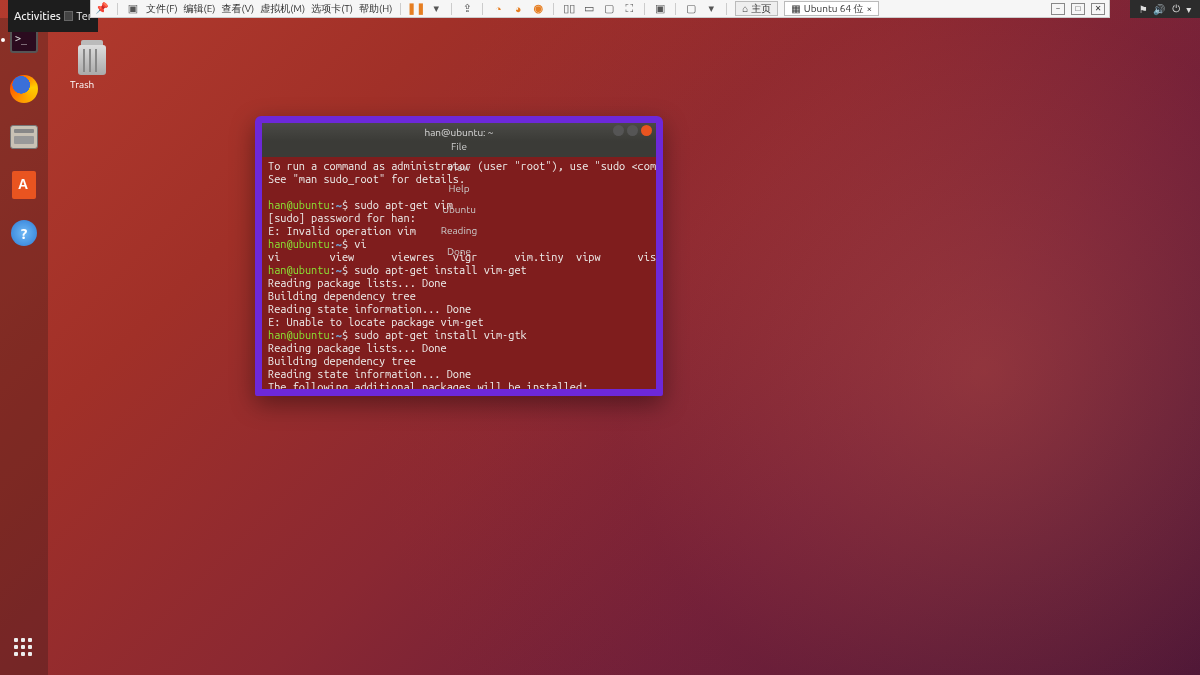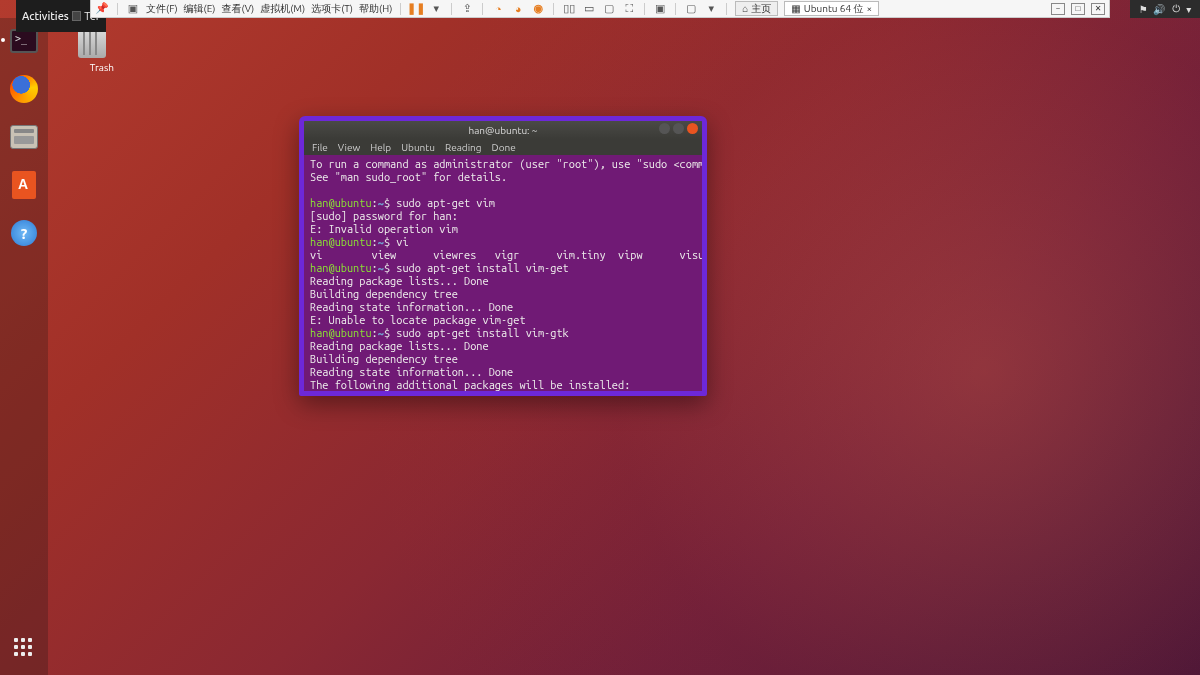--- a/index.html
+++ b/index.html
@@ -31,62 +31,62 @@
   .vm-toolbar .winbtn { width: 14px; height: 12px; border: 1px solid #888; font-size: 8px; display:flex; align-items:center; justify-content:center; }
 
   
   .host-status {
     position: absolute; top: 0; right: 0; height: 18px; width: 70px;
     background: #2c2c2c; color: #ddd; display: flex; align-items: center; justify-content: center; gap: 6px; font-size: 10px; z-index: 50;
   }
 
   
   .ubuntu-topbar {
-    position: absolute; top: 0; left: 16px; width: 90px; height: 18px;
+    position: absolute; top: 0; left: 8px; width: 90px; height: 18px;
     background: #1d1d1d; color: #eee; display: flex; align-items: center; font-size: 11px; padding: 16px 6px; z-index: 50; gap: 3px;
   }
   .ubuntu-topbar .act { font-weight: 500; }
   .ubuntu-topbar .appico { width: 10px; height: 10px; background: #444; border: 1px solid #666;}
 
   
   .dock {
     position: absolute; left: 0; top: 18px; bottom: 0; width: 48px;
     background: rgba(20,20,20,0.25);
     display: flex; flex-direction: column; align-items: center; padding-top: 6px; gap: 14px;
     z-index: 30;
   }
   .dock .slot { width: 34px; height: 34px; border-radius: 6px; display:flex; align-items:center; justify-content:center; position: relative;}
   .dock .slot.running::before { content:""; position:absolute; left:-6px; top:14px; width:4px; height:4px; background:#fff; border-radius:50%; }
   .dock .apps-btn { position: absolute; bottom: 10px; left: 7px; width: 34px; height: 34px; display:flex; align-items:center; justify-content:center;}
   .grid9 { width: 20px; height: 20px; display:grid; grid-template-columns:repeat(3,4px); grid-template-rows:repeat(3,4px); gap:3px;}
   .grid9 span { background:#eee; border-radius:1px;}
 
   
   .trash {
-    position: absolute; left: 70px; top: 28px; width: 44px; text-align:right; color:#fff; font-size:10px; z-index:20;
+    position: absolute; left: 70px; top: 45px; width: 44px; text-align:left; color:#fff; font-size:10px; z-index:20;
   }
   .trash .bin { width: 28px; height: 30px; margin: 0 auto 4px; background: linear-gradient(#ddd,#aaa); border-radius: 3px; position: relative; }
   .trash .bin::before { content:""; position:absolute; top:-5px; left:3px; right:3px; height:5px; background:#bbb; border-radius:2px 2px 0 0;}
   .trash .bin::after { content:""; position:absolute; top:4px; bottom:3px; left:5px; width:2px; background:#888; box-shadow: 6px 0 #888, 12px 0 #888;}
 
   
   .termwin {
     position: absolute; left: 255px; top: 116px; width: 408px; height: 280px;
-    background: #701a75; border: 5px solid #6d28d9; border-radius: 6px 6px 2px 2px; overflow: hidden;
-    box-shadow: 0 8px 24px rgba(0,0,0,0.4); z-index: 40; margin-left: 44px;
+    background: #7f1d1d; border: 7px solid #6d28d9; border-radius: 6px 6px 2px 2px; overflow: hidden;
+    box-shadow: 0 8px 24px rgba(0,0,0,0.4); z-index: 40;
   }
   .term-titlebar {
     height: 18px; background: linear-gradient(#4a4a46,#3b3b37); color:#ddd; font-size:10px;
     display:flex; align-items:center; justify-content:center; position:relative;
   }
   .term-titlebar .ctrls { position:absolute; right:4px; top:2px; display:flex; gap:3px;}
   .term-titlebar .c { width:11px; height:11px; border-radius:50%; background:#555;}
   .term-titlebar .c.close { background:#e95420;}
   .term-menubar {
-    height: 16px; background:#3b3b37; color:#ccc; font-size:10px; display:flex; align-items:center; gap:10px; padding:0 8px;
+    height: 16px; background:#3b3b37; color:#ccc; font-size:10px; display:flex; align-items:center; gap:10px; padding:0 8px;flex-direction:column;
   }
   .term-body {
     position:absolute; top:34px; bottom:0; left:0; right:0; padding: 3px 6px;
     font-family: "Ubuntu Mono","DejaVu Sans Mono",Consolas,monospace; font-size:11px; line-height:13px;
     color:#eeeeec; white-space: pre; overflow:hidden;
   }
   .p-user { color:#8ae234; font-weight:normal;}
   .p-path { color:#729fcf; font-weight:bold;}
   .p-sym  { color:#eeeeec;}
 

